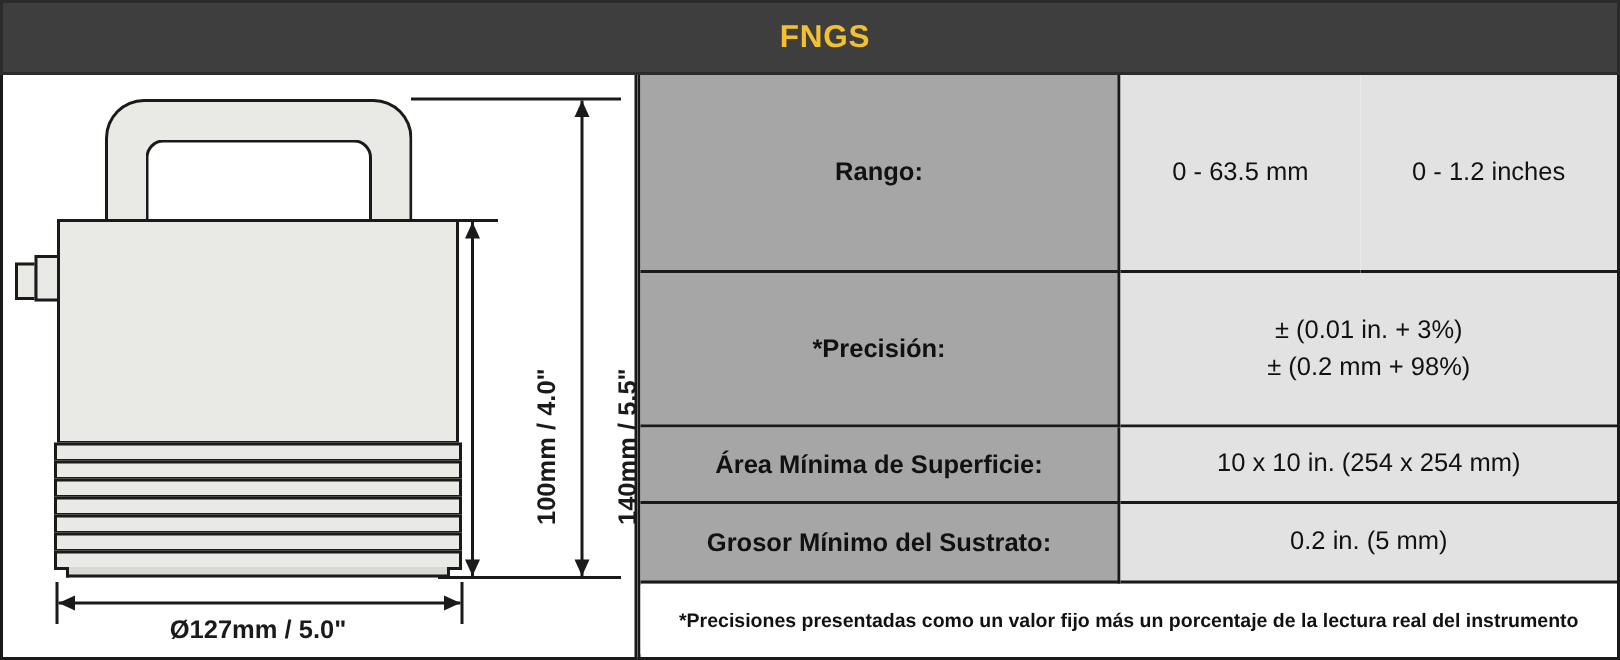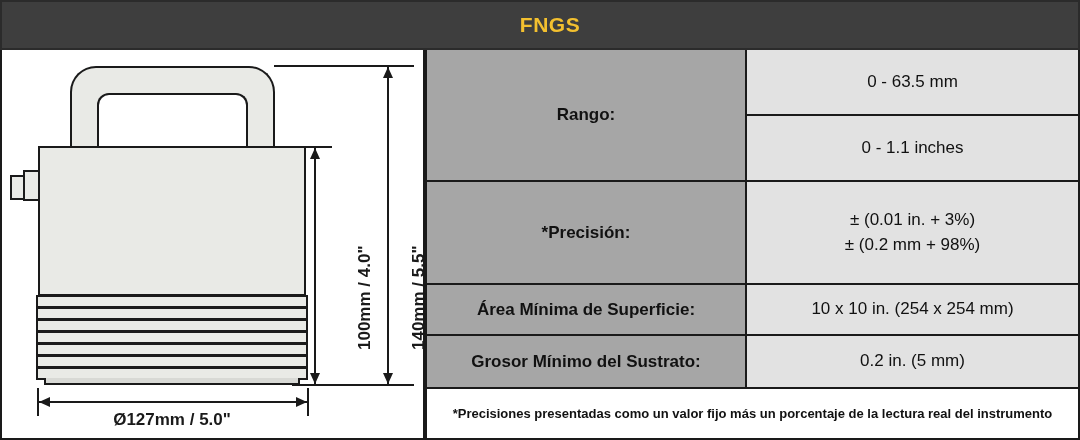--- a/index.html
+++ b/index.html
@@ -222,21 +222,21 @@
     color: #111111;
     font-size: 17px;
     font-weight: bold;
     text-align: center;
     padding: 0 6px;
     font-family: "Liberation Sans", sans-serif;
   }
   .spec-values {
     flex: 1 1 auto;
     display: flex;
-    flex-direction: column;
+    flex-direction: row;
     box-sizing: border-box;
   }
   .spec-value {
     flex: 1 1 auto;
     background: #e2e2e2;
     border-bottom: 2px solid #1a1a1a;
     box-sizing: border-box;
     display: flex;
     flex-direction: column;
     align-items: center;
@@ -326,21 +326,21 @@
   <div class="spec-table">
     <div class="spec-rows">
 
       <div class="spec-row" style="height:132px;">
         <div class="spec-label">Rango:</div>
         <div class="spec-values">
           <div class="spec-value">
             <span class="vline">0 - 63.5 mm</span>
           </div>
           <div class="spec-value">
-            <span class="vline">0 - 1.1 inches</span>
+            <span class="vline">0 - 1.2 inches</span>
           </div>
         </div>
       </div>
 
       <div class="spec-row" style="height:103px;">
         <div class="spec-label">*Precisión:</div>
         <div class="spec-values">
           <div class="spec-value">
             <span class="vline">± (0.01 in. + 3%)</span>
             <span class="vline">± (0.2 mm + 98%)</span>

